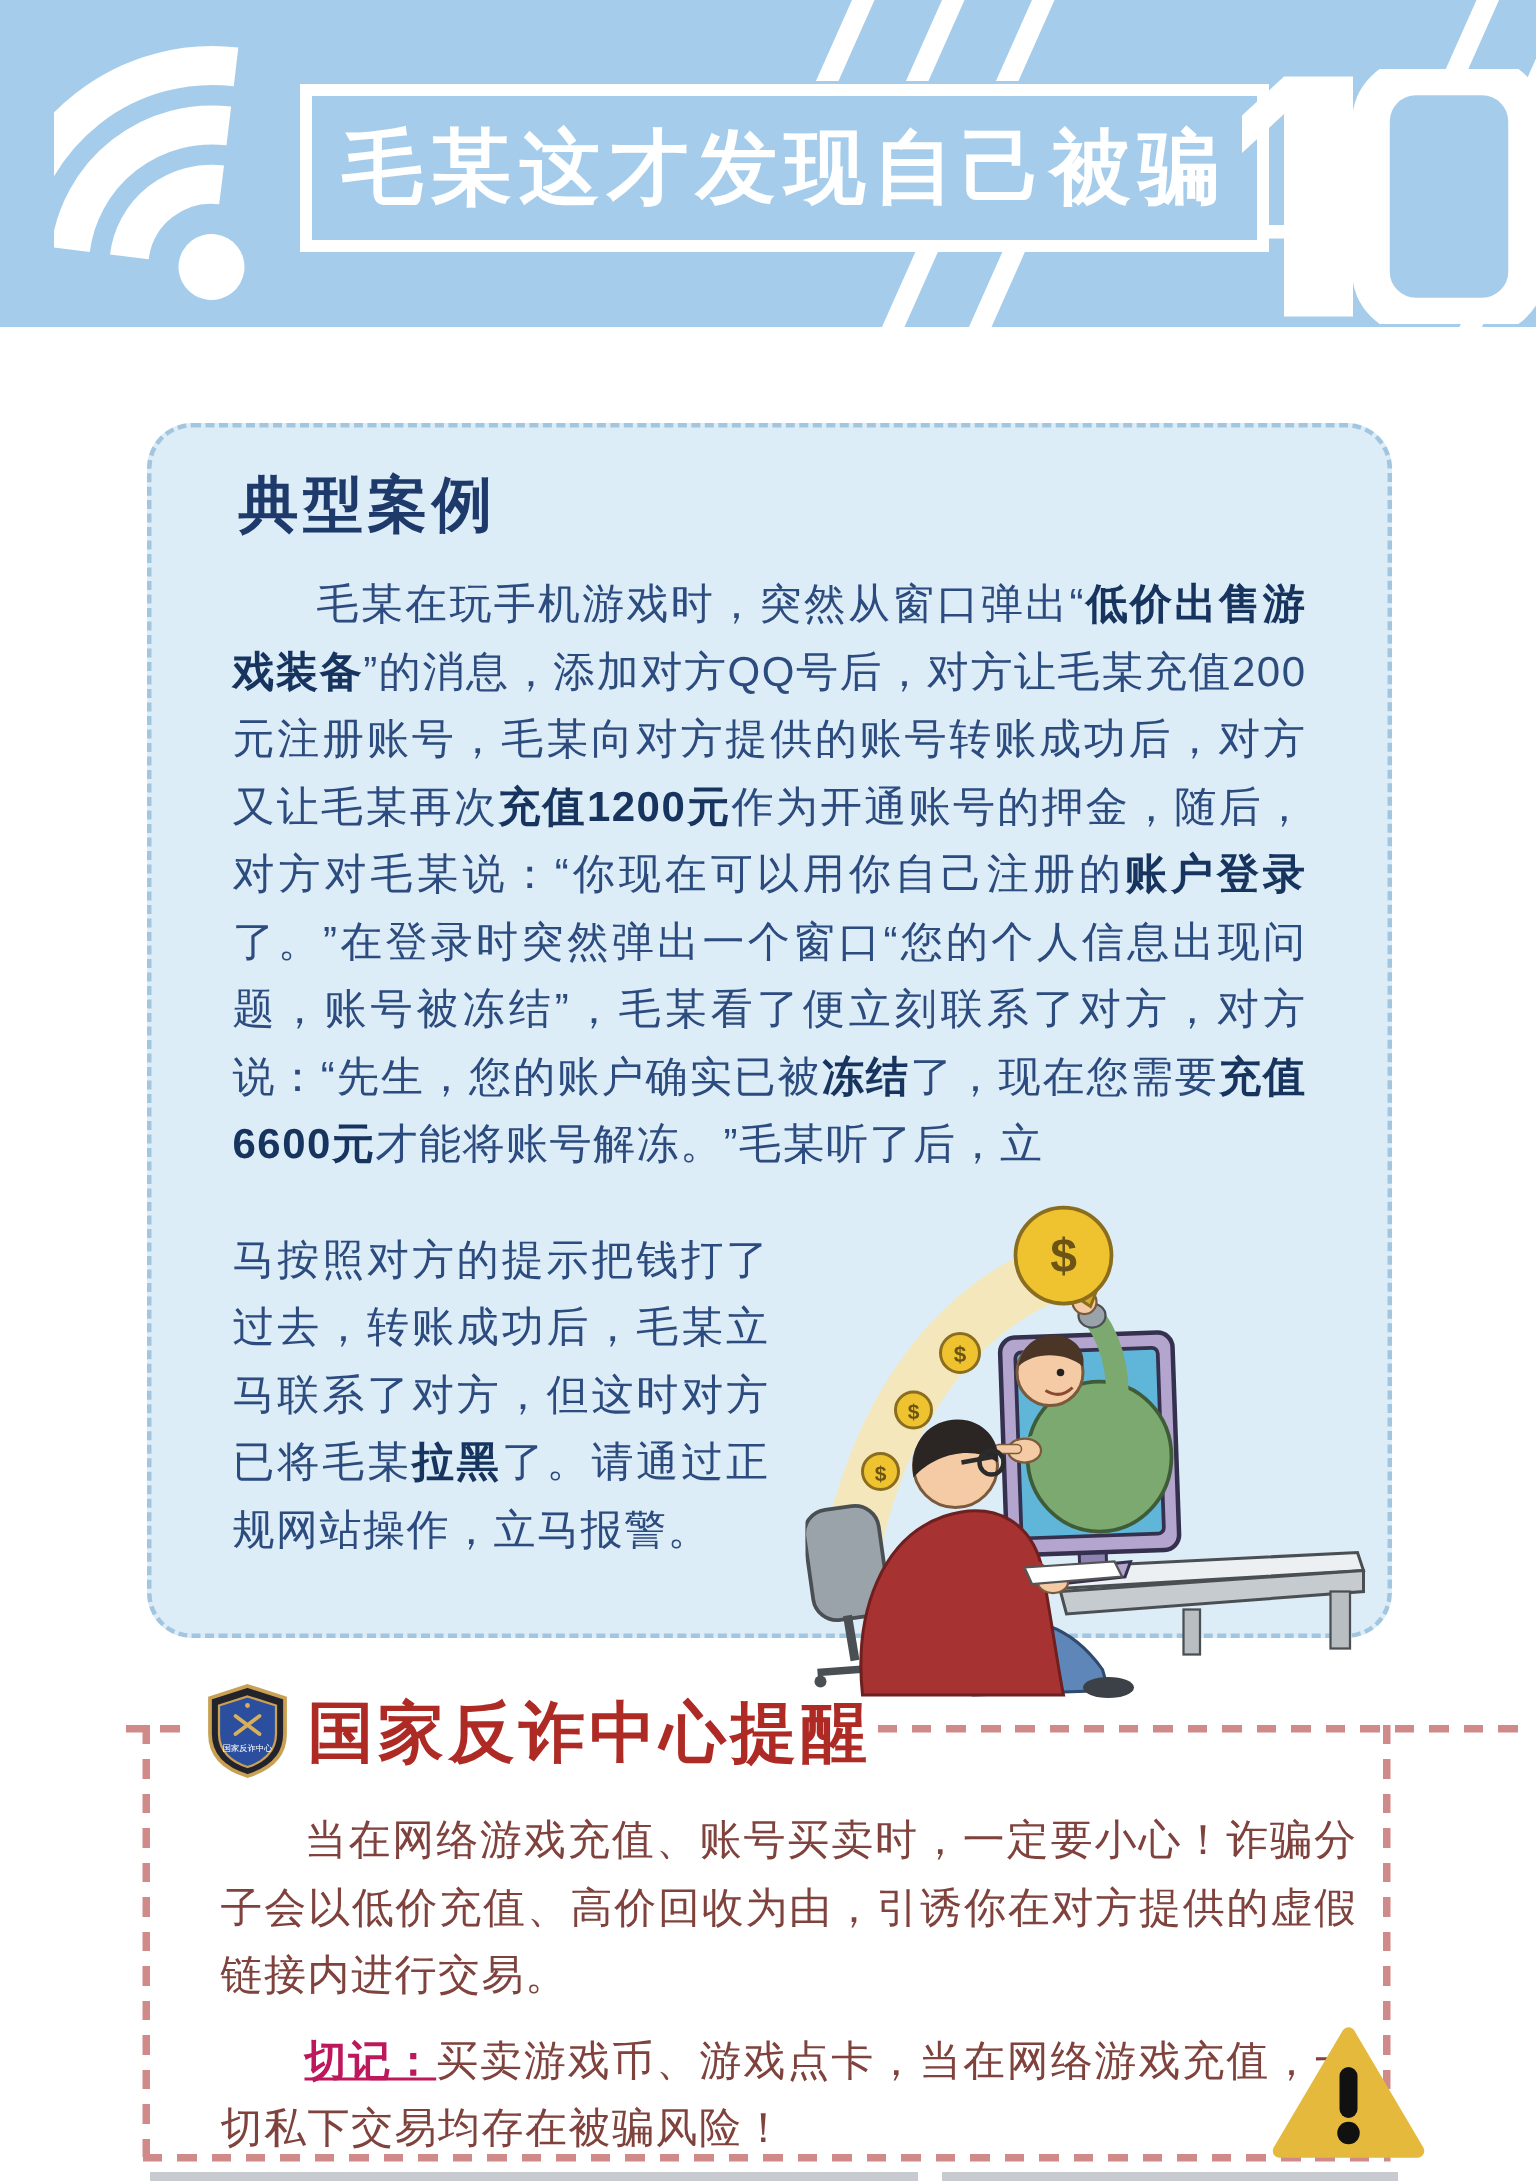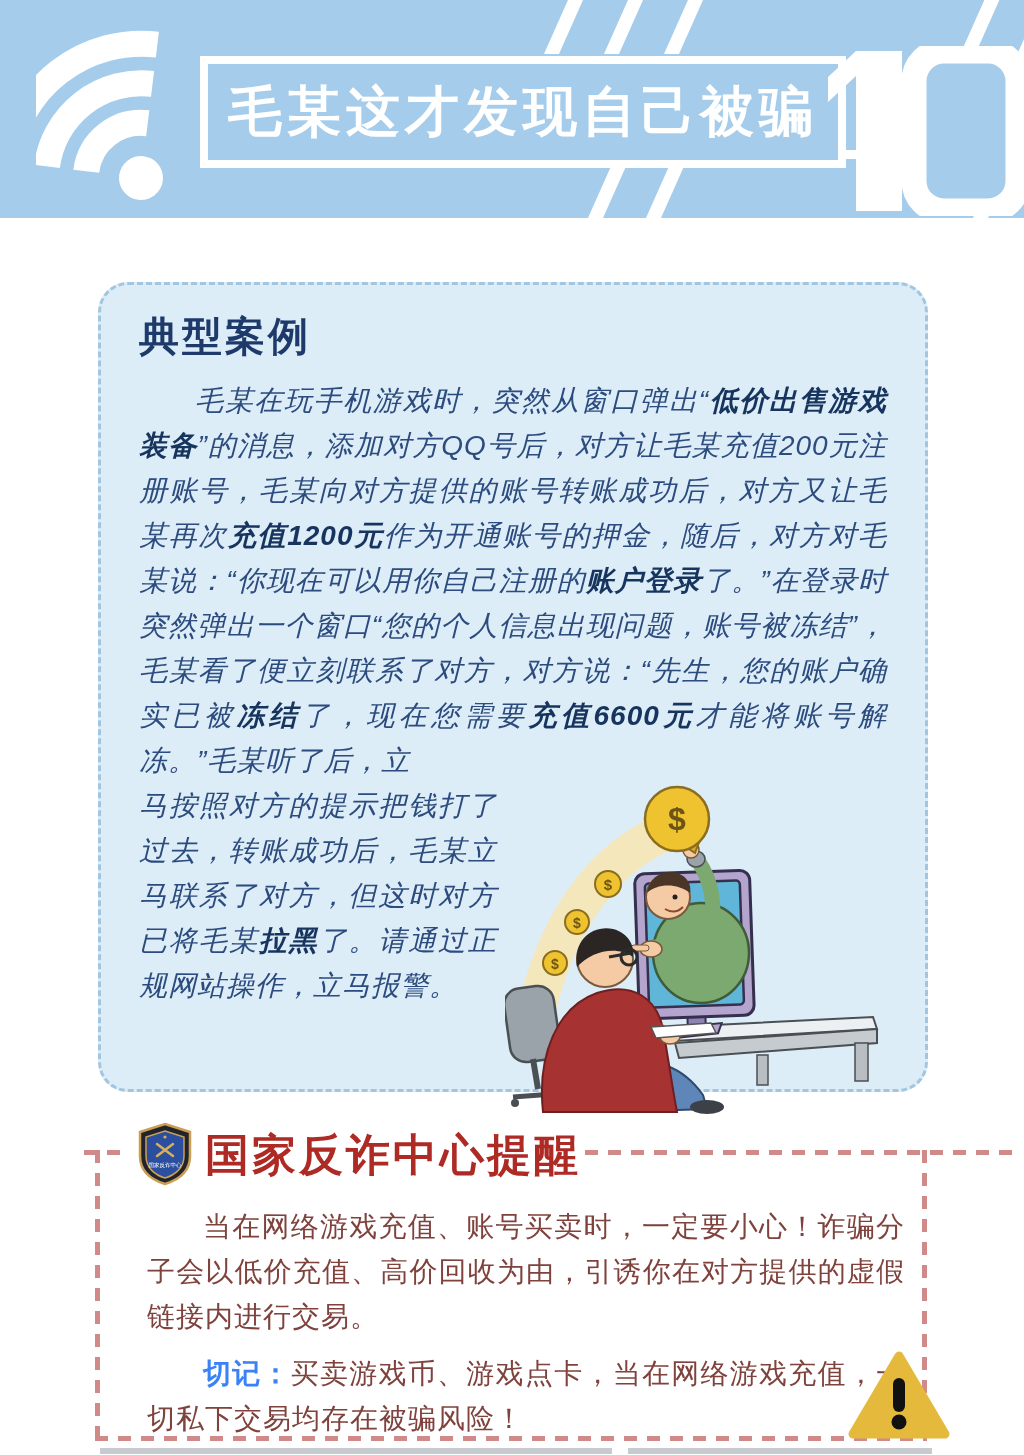--- a/index.html
+++ b/index.html
@@ -13,42 +13,42 @@
              border:8px solid #ffffff;box-sizing:border-box;
              display:flex;align-items:center;justify-content:center;}
   .title-box span{color:#ffffff;font-size:54px;font-weight:900;letter-spacing:5px;white-space:nowrap;}
   .hline{position:absolute;left:846px;top:150px;width:178px;height:9px;background:#ffffff;}
   .slash{position:absolute;width:15px;background:#ffffff;transform:skewX(-24deg);}
   .ten{position:absolute;left:826px;top:46px;}
 
   
   .case-box{position:absolute;left:98px;top:282px;width:830px;height:810px;box-sizing:border-box;
             background:#DCEDF7;border:3px dashed #A3C6E0;border-radius:30px;padding:22px 38px 0 38px;}
-  .case-title{margin:2px 0 14px 0;font-size:40px;font-weight:900;color:#1D3A6B;letter-spacing:3px;}
+  .case-title{margin:2px 0 14px 20px;font-size:40px;font-weight:900;color:#1D3A6B;letter-spacing:3px;}
   .case-text{font-size:28px;line-height:45px;color:#2C4B7E;letter-spacing:1px;
-             text-align:justify;margin:0;font-style:italic;}
+             text-align:justify;margin:16px;}
   .case-text .b{font-weight:900;color:#16345E;}
   .indent{text-indent:2em;}
   .case-bottom{display:flex;align-items:flex-start;}
   .case-part2{width:358px;flex:0 0 auto;}
   .illo{flex:0 0 auto;margin-left:8px;margin-top:-16px;}
 
   
   .reminder{position:absolute;left:0;top:1118px;width:1024px;height:337px;}
   .rem-title{position:absolute;left:205px;top:8px;margin:0;font-size:44px;font-weight:900;
              color:#AE2A25;letter-spacing:3px;white-space:nowrap;text-align:right;}
   .badge{position:absolute;left:136px;top:4px;}
   .dash-h{position:absolute;height:5px;
           background:repeating-linear-gradient(90deg,#D18A8A 0 13px,transparent 13px 23px);}
   .dash-v{position:absolute;width:5px;
           background:repeating-linear-gradient(180deg,#D18A8A 0 13px,transparent 13px 23px);}
   .rem-body{position:absolute;left:135px;top:74px;width:782px;font-size:28px;line-height:45px;
             color:#7F423D;letter-spacing:1px;text-align:justify;}
   .rem-body p{margin:12px;}
-  .rem-body .b{font-weight:900;color:#3b82f6;}
+  .rem-body .b{font-weight:900;color:#be185d;text-decoration:underline;}
   .warn{position:absolute;left:848px;top:230px;}
 
   .footer-strip{position:absolute;top:1448px;height:6px;background:#C7CBCF;}
 </style>
 </head>
 <body>
 
 <div class="page">
 
   <div class="header">

